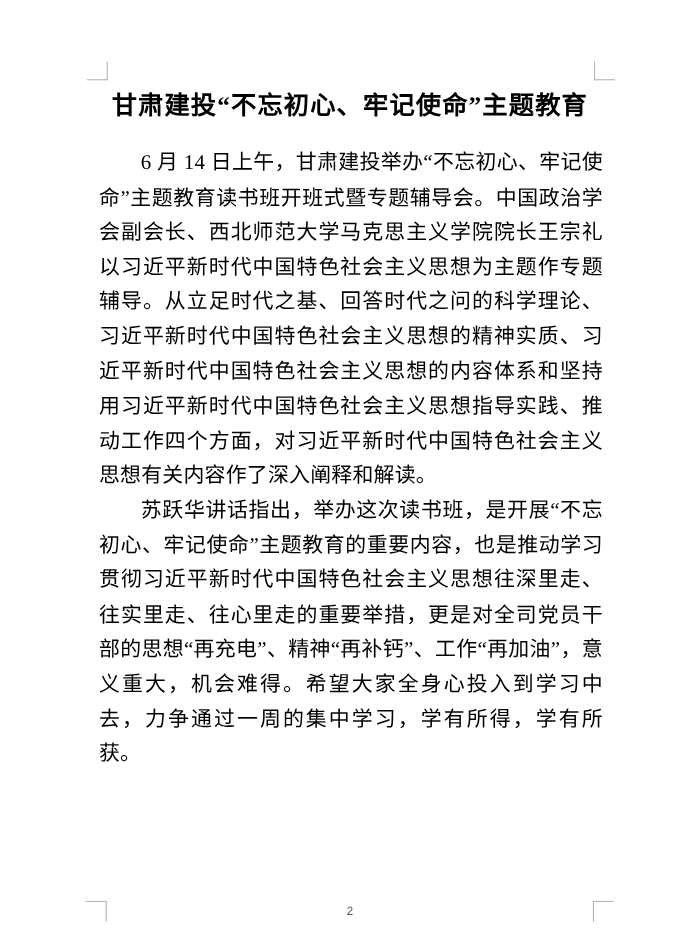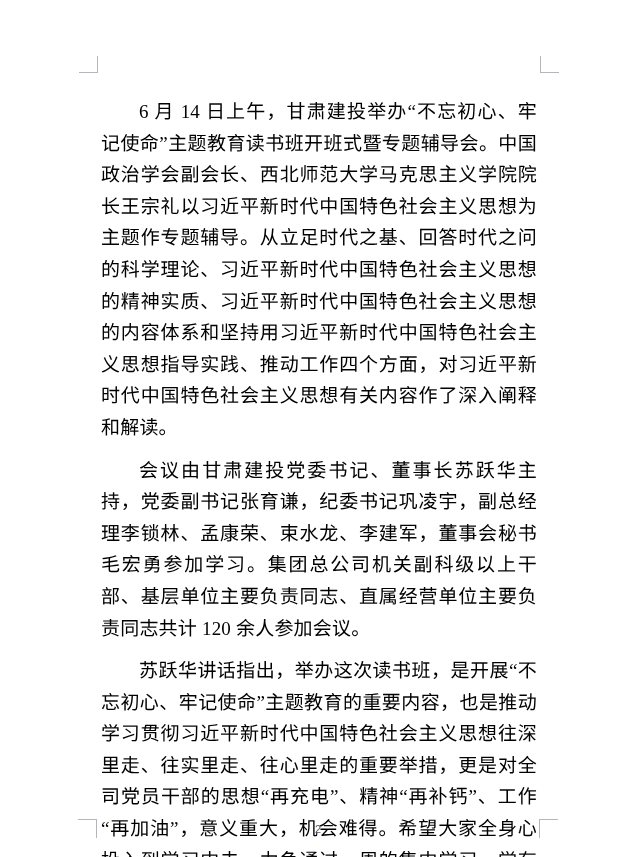--- a/index.html
+++ b/index.html
@@ -54,21 +54,21 @@
     letter-spacing: 1px;
   }
   .title-line {
     display: block;
   }
   .doc-body {
     width: 458px;
     margin: 18px 0 0 90px;
   }
   .doc-body p {
-    margin: 11px;
+    margin: 0;
     font-size: 19px;
     line-height: 31.6px;
     text-align: justify;
     text-justify: inter-character;
     text-indent: 2em;
     letter-spacing: 0.2px;
     font-family: Liberation Serif, serif;
   }
   .footer {
     position: absolute;
@@ -87,25 +87,25 @@
 <body>
 
 <div class="page">
 
   <div class="crop-mark tl"></div>
   <div class="crop-mark tr"></div>
   <div class="crop-mark bl"></div>
   <div class="crop-mark br"></div>
 
   <h1 class="title">
+    <span class="title-line">甘肃建投“不忘初心、牢记使命”主题教育</span>
   </h1>
 
   <div class="doc-body">
     <p>6 月 14 日上午，甘肃建投举办“不忘初心、牢记使命”主题教育读书班开班式暨专题辅导会。中国政治学会副会长、西北师范大学马克思主义学院院长王宗礼以习近平新时代中国特色社会主义思想为主题作专题辅导。从立足时代之基、回答时代之问的科学理论、习近平新时代中国特色社会主义思想的精神实质、习近平新时代中国特色社会主义思想的内容体系和坚持用习近平新时代中国特色社会主义思想指导实践、推动工作四个方面，对习近平新时代中国特色社会主义思想有关内容作了深入阐释和解读。</p>
-    <p>会议由甘肃建投党委书记、董事长苏跃华主持，党委副书记张育谦，纪委书记巩凌宇，副总经理李锁林、孟康荣、束水龙、李建军，董事会秘书毛宏勇参加学习。集团总公司机关副科级以上干部、基层单位主要负责同志、直属经营单位主要负责同志共计 120 余人参加会议。</p>
     <p>苏跃华讲话指出，举办这次读书班，是开展“不忘初心、牢记使命”主题教育的重要内容，也是推动学习贯彻习近平新时代中国特色社会主义思想往深里走、往实里走、往心里走的重要举措，更是对全司党员干部的思想“再充电”、精神“再补钙”、工作“再加油”，意义重大，机会难得。希望大家全身心投入到学习中去，力争通过一周的集中学习，学有所得，学有所获。</p>
   </div>
 
   <div class="footer">
     <span class="page-number">2</span>
   </div>
 
 </div>
 
 </body></html>

